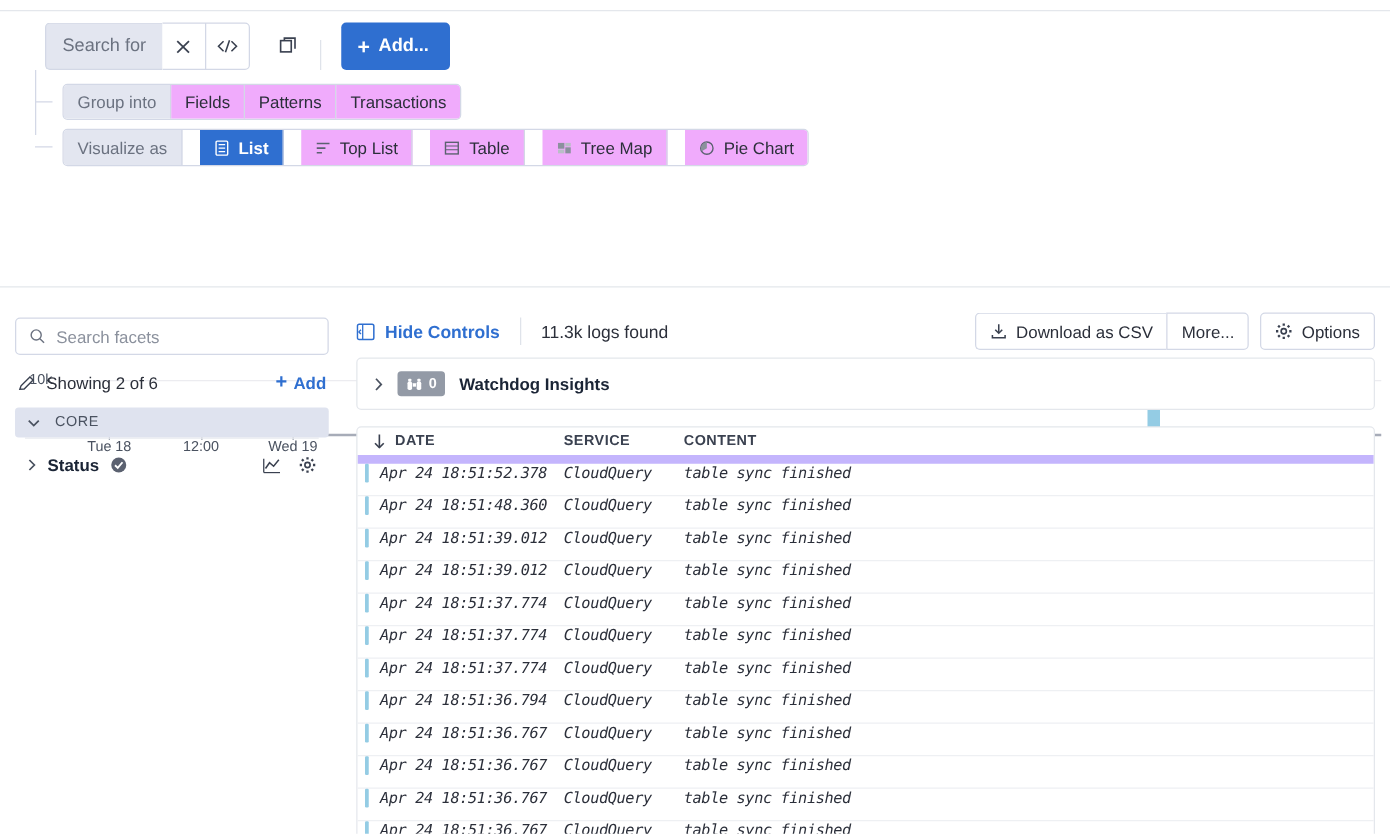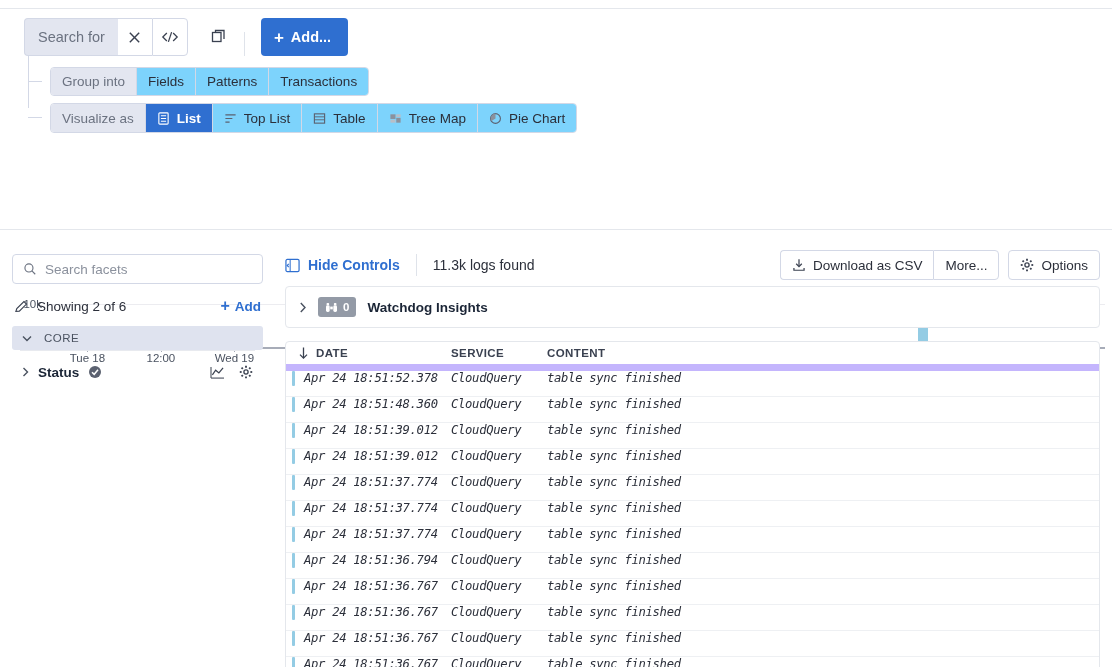--- a/index.html
+++ b/index.html
@@ -10,21 +10,21 @@
     overflow: hidden;
     color: #2b2f3a;
   }
   .app { position: relative; width: 1112px; height: 667px; }
 
   
   .top-rule { position: absolute; top: 8px; left: 0; width: 1112px; height: 1px; background: #e4e7ec; }
 
   
   .query-region { position: absolute; top: 18px; left: 0; width: 1112px; }
-  .query-row { display: flex; align-items: flex-end; padding-left: 24px; padding-right: 16px; }
+  .query-row { display: flex; align-items: flex-end; padding-left: 36px; padding-right: 16px; }
 
   .search-for {
     background: #e3e6f0; color: #6b7280;
     border: 1px solid #d3d8e6; border-right: none;
     border-radius: 4px 0 0 4px;
     font-size: 14.5px; display: flex; align-items: center;
     padding: 0 13px; height: 38px; white-space: nowrap;
   }
   .query-input-wrap {
     flex: 1; display: flex; align-items: center;
@@ -71,28 +71,28 @@
   .seg-row { position: absolute; left: 50px; display: flex; }
   .seg-row.group { top: 67px; }
   .seg-row.viz { top: 103px; }
   .seg-group { display: flex; border: 1px solid #d3d8e6; border-radius: 4px; overflow: hidden; }
   .seg-lbl {
     background: #e3e6f0; color: #6b7280; font-size: 13.5px;
     display: flex; align-items: center; padding: 0 11px; height: 27px;
     border-right: 1px solid #d3d8e6; white-space: nowrap;
   }
   .seg {
-    background: #7dd3fc; color: #2b2f3a; font-size: 13.5px;
+    background: #f0abfc; color: #2b2f3a; font-size: 13.5px;
     display: flex; align-items: center; gap: 7px; padding: 0 11px; height: 27px;
     border-right: 1px solid #d3d8e6; cursor: pointer; white-space: nowrap;
   }
   .seg:last-child { border-right: none; }
   .seg.active { background: #2f6fd0; color: #fff; font-weight: 600; }
   .seg-row.viz .seg-lbl { height: 28px; }
-  .seg-row.viz .seg { height: 28px; }
+  .seg-row.viz .seg { height: 28px; margin-left: 14px; }
 
   
   .chart-area { position: absolute; left: 0; top: 145px; width: 1112px; height: 85px; }
   .y-lbl { position: absolute; font-size: 11.5px; color: #4a5260; text-align: right; width: 34px; }
   .y-lbl.top { left: 8px; top: 153px; }
   .y-lbl.bot { left: 8px; top: 195px; }
   .gridline { position: absolute; left: 47px; top: 159px; width: 1058px; height: 1px; background: #ececf0; }
   .axis { position: absolute; left: 47px; top: 202px; width: 1058px; height: 1.5px; background: #a7acb8; }
   .tick { position: absolute; top: 202px; width: 1px; height: 5px; background: #a7acb8; }
   .x-lbl { position: absolute; top: 207px; font-size: 11.5px; color: #4a5260; transform: translateX(-50%); white-space: nowrap; }

